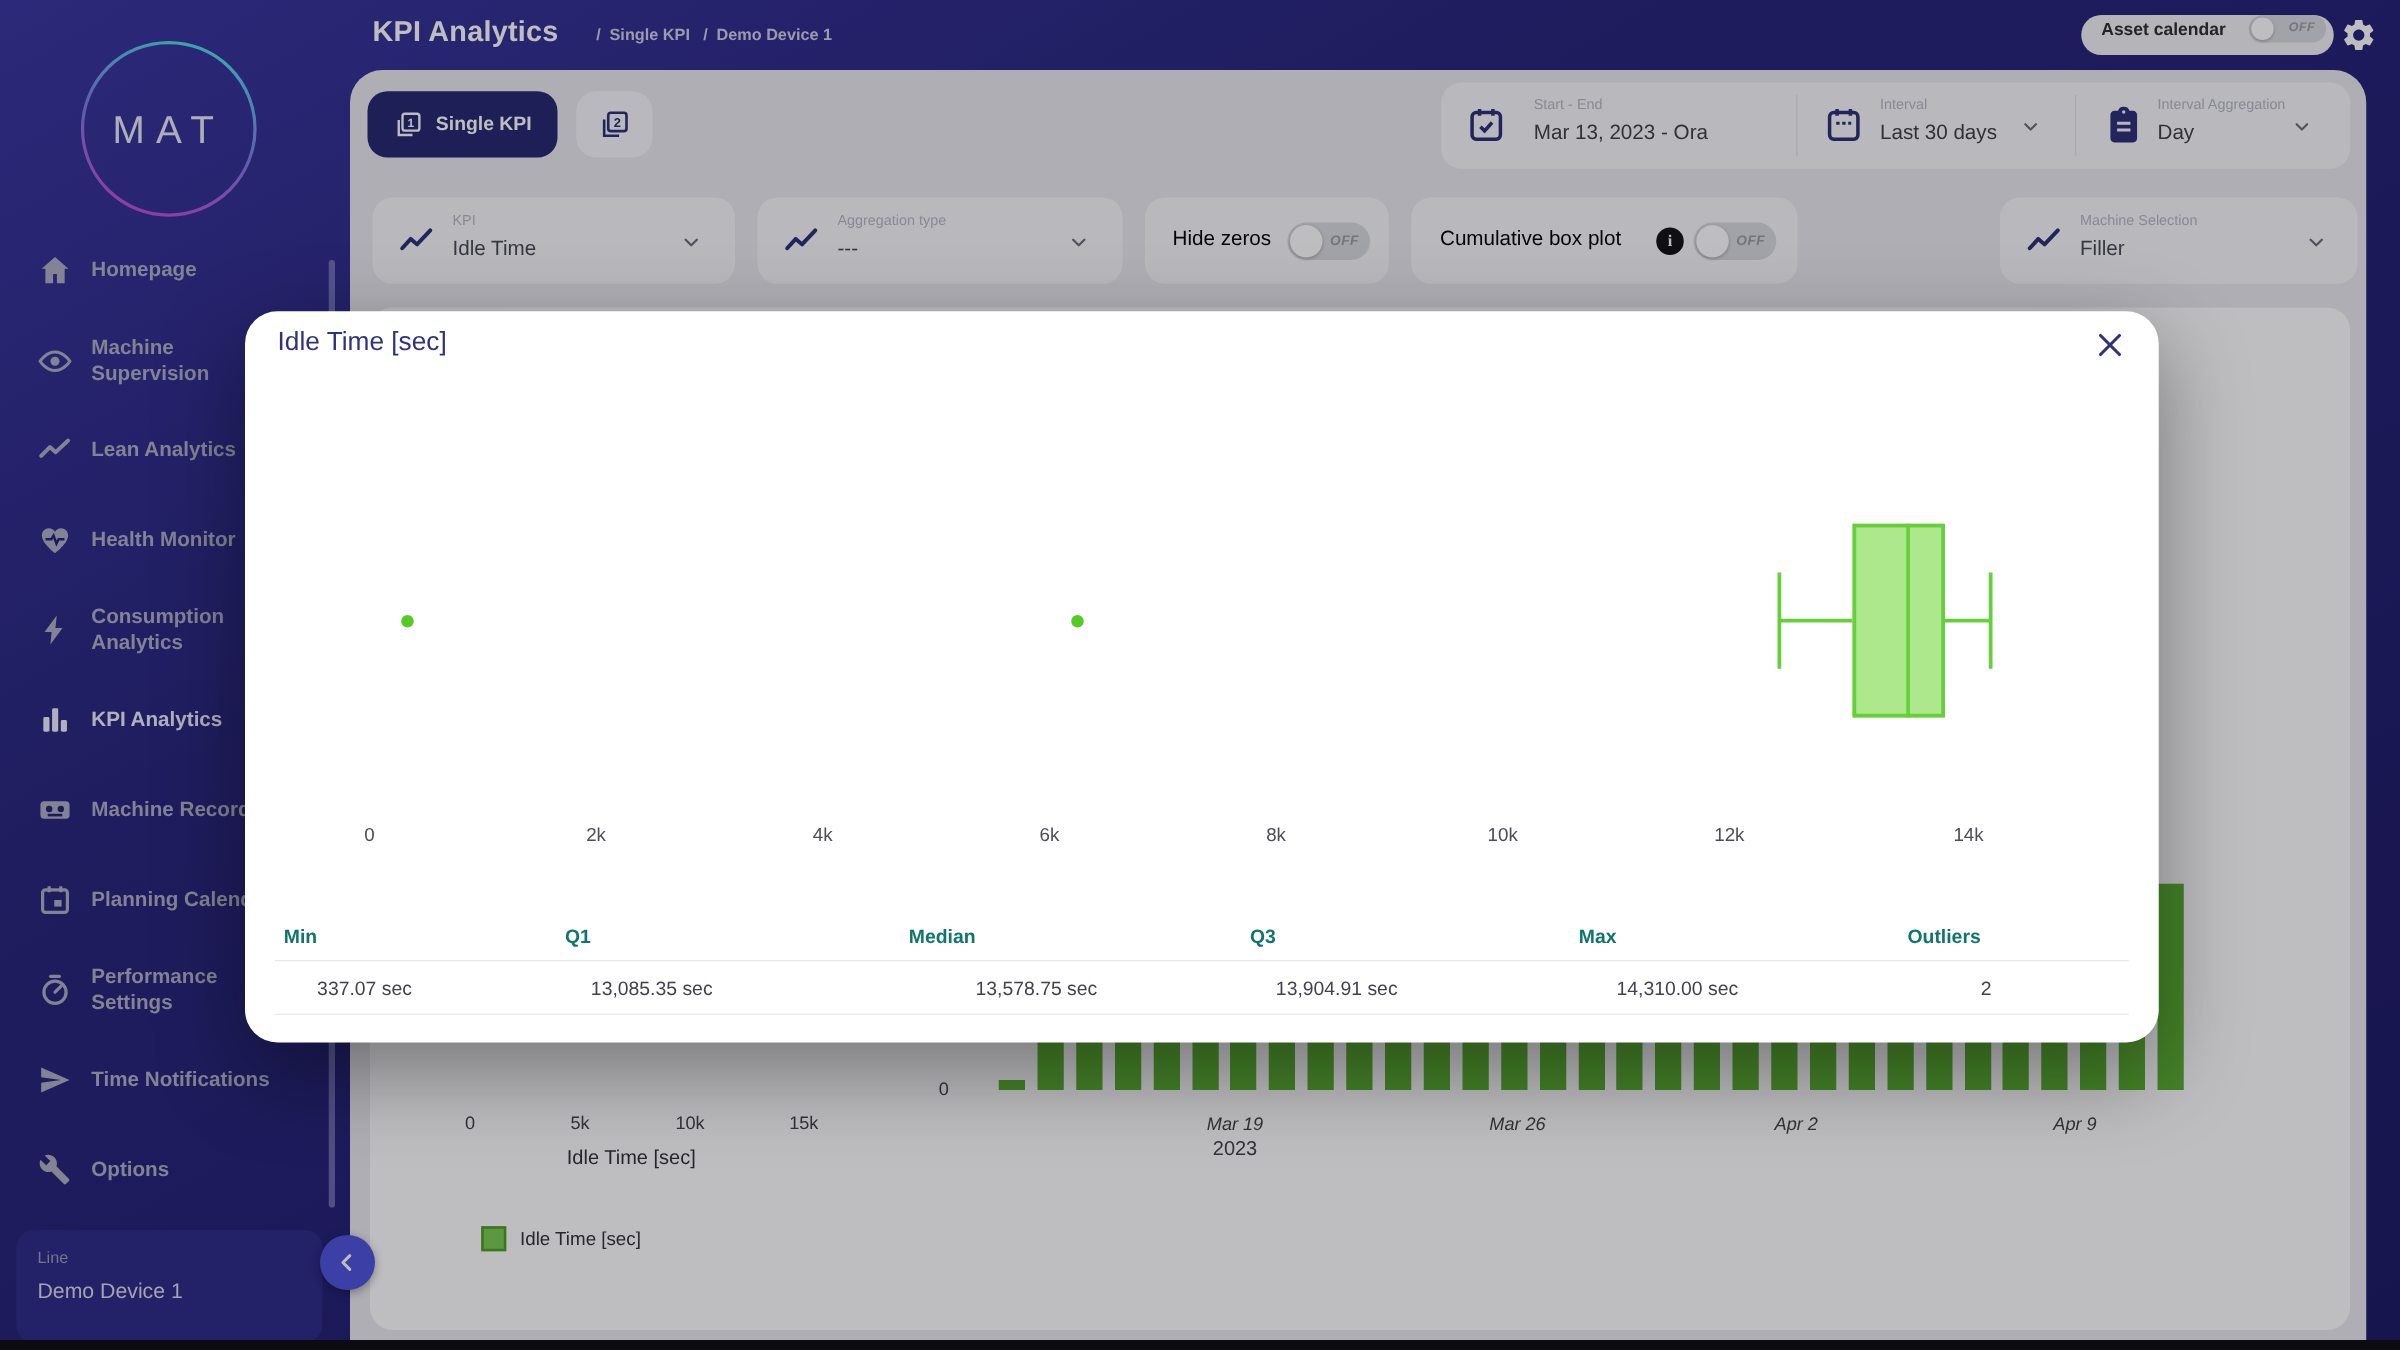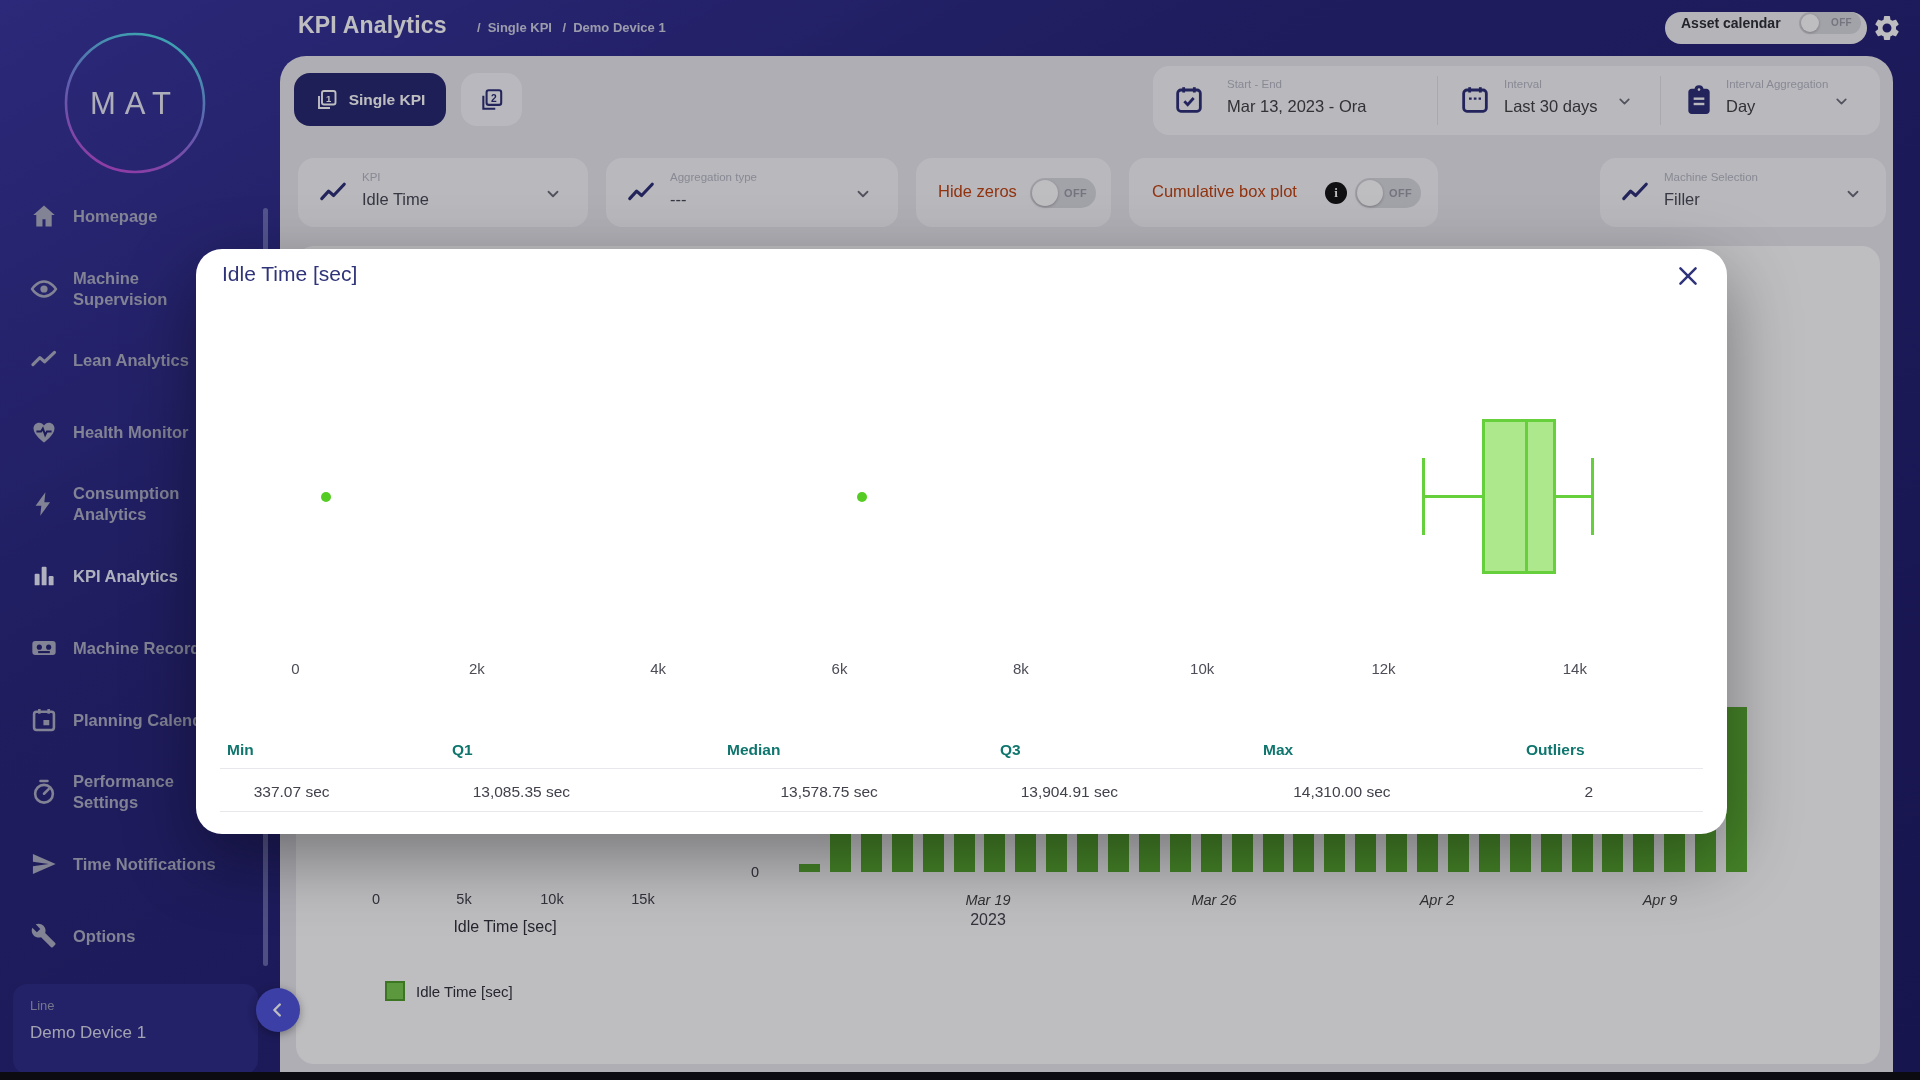--- a/index.html
+++ b/index.html
@@ -11,21 +11,21 @@
   
   .hdr-title { position:absolute; left:298px; top:12px; color:#fff; font-size:23px; font-weight:700; letter-spacing:.2px; }
   .breadcrumb { position:absolute; left:470px; top:20px; color:#cfd0e2; font-size:13px; font-weight:600; }
   .breadcrumb .sep { margin:0 7px; color:#cfd0e2; }
   .asset-pill { position:absolute; left:1665px; top:12px; width:202px; height:32px; border-radius:16px;
                 background:#f2f2f5; display:flex; align-items:center; padding:0 6px 11px 16px; }
   .asset-pill .lbl { font-size:14px; font-weight:700; color:#2b2b33; flex:1; }
   .toggle { position:relative; background:#d9d9de; border-radius:999px; display:flex; align-items:center; }
   .toggle .knob { position:absolute; left:2px; top:2px; background:#fff; border-radius:50%;
                   box-shadow:0 1px 3px rgba(0,0,0,.25); }
-  .toggle .state { position:absolute; right:9px; font-size:10px; font-weight:700; color:#9b9ba5; letter-spacing:.3px; }
+  .toggle .state { position:absolute; right:9px; font-size:10px; font-weight:700; color:#9b9ba5; letter-spacing:.3px;font-style:italic; }
   .toggle.sm { width:62px; height:22px; } .toggle.sm .knob { width:18px; height:18px; }
   .toggle.md { width:66px; height:30px; } .toggle.md .knob { width:26px; height:26px; }
   .toggle.md .state { font-size:11px; }
   .gear { position:absolute; left:1872px; top:13px; width:30px; height:30px; color:#fff; }
 
   
   .sidebar { position:absolute; left:0; top:0; width:280px; height:1080px; z-index:4; }
   .logo { position:absolute; left:63px; top:31px; width:144px; height:144px; }
   .logo text { font-family:"Liberation Sans",sans-serif; }
   .nav-item { position:absolute; left:0; width:280px; transform:translateY(-50%);
@@ -60,21 +60,21 @@
   .dc-label { position:absolute; top:12px; font-size:11.5px; color:#b6b7c2; }
   .dc-value { position:absolute; top:31px; font-size:16.5px; color:#404040; }
   .dc-div { position:absolute; top:10px; width:1px; height:49px; background:#e2e2e8; }
   .chev { color:#6a6b78; }
 
   .fcard { position:absolute; top:102px; height:69px; border-radius:16px; background:#f7f7fa; }
   .fc-icon { position:absolute; left:20px; top:20px; width:30px; height:30px; color:#2a2c74; }
   .fc-label { position:absolute; left:64px; top:13px; font-size:11.5px; color:#b6b7c2; }
   .fc-value { position:absolute; left:64px; top:32px; font-size:16.5px; color:#474853; }
   .fc-chev { position:absolute; top:27px; }
-  .fc-text { position:absolute; font-size:16.5px; color:#c2410c; top:24px; }
+  .fc-text { position:absolute; font-size:16.5px; color:#000000; top:24px; }
 
   .info-i { position:absolute; width:22px; height:22px; border-radius:50%; background:#111; color:#fff;
             font-size:13px; font-weight:700; text-align:center; line-height:22px; font-family:"Liberation Serif",serif; }
 
   
   .chart-card { position:absolute; left:16px; top:190px; width:1584px; height:818px; border-radius:18px; background:#fff; }
   .hist-tick { position:absolute; top:645px; transform:translateX(-50%); font-size:14.5px; color:#3f4048; }
   .hist-label { position:absolute; left:209px; top:672px; transform:translateX(-50%); font-size:16px; color:#2e2f36; }
   .bar-ytick { position:absolute; left:433px; top:618px; width:30px; text-align:right; font-size:14.5px; color:#3f4048; }
   .bars { position:absolute; left:0; top:0; width:100%; height:100%; }

